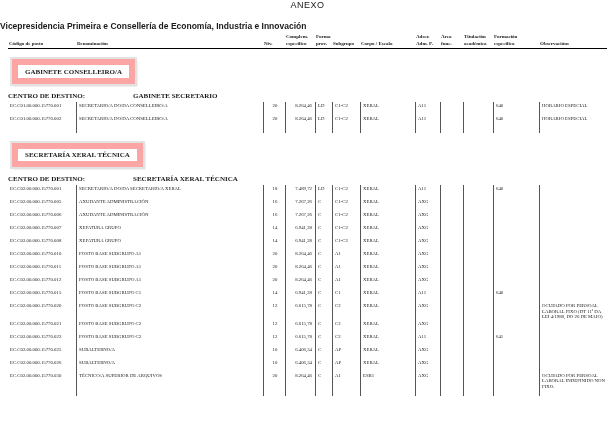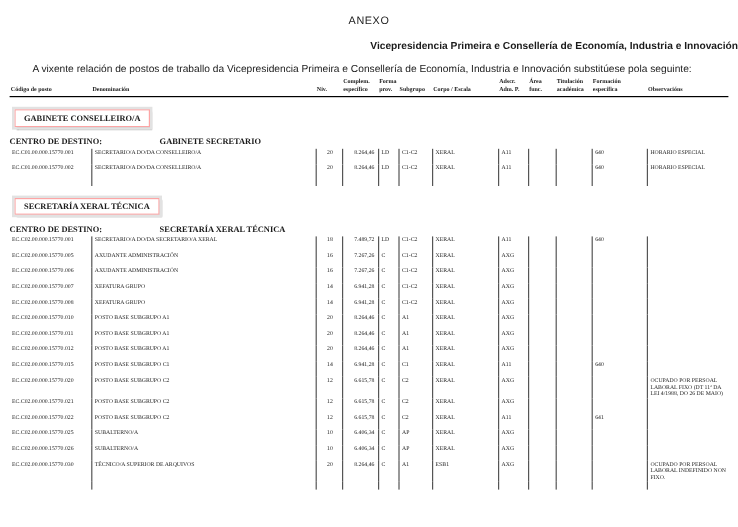--- a/index.html
+++ b/index.html
@@ -1,37 +1,37 @@
 <!DOCTYPE html>
 <html><head>
 <meta charset="utf-8">
 <style>
   html,body{margin:0;padding:0;background:#fff;}
   body{width:615px;height:439px;overflow:hidden;color:#1a1a1a;
        font-family:"Liberation Sans",sans-serif;}
-  .top{padding-top:12px;}
+  .top{}
   .anexo{text-align:center;font-size:9px;letter-spacing:.5px;}
-  .doc-title{text-align:right;font-size:8.5px;font-weight:bold;margin-top:11px;}
+  .doc-title{text-align:left;font-size:8.5px;font-weight:bold;margin-top:11px;}
   .intro{margin:9px 9px 0 9px;font-size:8.5px;line-height:11px;text-align:justify;
          text-indent:18px;}
   .subtitle{text-align:center;font-size:8.5px;font-weight:bold;margin-top:8px;}
 
   .sheet{margin:0 8px;font-family:"Liberation Serif",serif;}
 
   .tgrid{display:grid;
          grid-template-columns:68px 187px 22px 30px 17px 28px 55px 25px 23px 30px 46px 1fr;}
 
   .thead{margin-top:3px;border-bottom:1.4px solid #000;padding-bottom:1px;
          align-items:end;}
   .thead .hc{font-size:5px;font-weight:bold;line-height:6.5px;white-space:nowrap;
              padding:0 1px;}
   .thead .hc span{display:block;}
 
   .section-box{display:inline-block;margin:10px 0 0 4px;padding:2.5px 7px 2px 7px;
-               font-size:7px;font-weight:bold;border:1px solid #fca5a5;
+               font-size:7px;font-weight:bold;border:6px solid #fca5a5;
                outline:2px solid #e2e2e2;outline-offset:0px;
                box-shadow:2px 2px 1px #9a9a9a;background:#fff;}
   .centro{margin-top:8px;font-size:7px;font-weight:bold;display:flex;}
   .centro .cv{margin-left:48px;}
 
   .rows{margin-top:2px;}
   .trow>div{font-size:4.8px;line-height:5.8px;padding:1px 2px 0 2px;min-height:12px;
             overflow:hidden;}
   .trow>div+div{border-left:0.7px solid #555;}
   .trow .c-niv{text-align:center;padding-right:1px;}
@@ -39,21 +39,20 @@
   .trow .c-obs{line-height:5.5px;}
   .spacer-row>div{min-height:5px;padding:0 2px;}
   .s2 .spacer-row>div{min-height:7px;}
 </style>
 </head>
 <body>
 
 <div class="top">
   <div class="anexo">ANEXO</div>
   <div class="doc-title">Vicepresidencia Primeira e Consellería de Economía, Industria e Innovación</div>
-  <div class="intro">A vixente relación de postos de traballo da Vicepresidencia Primeira e Consellería de Economía, Industria e Innovación substitúese pola seguinte:</div>
 </div>
 
 <div class="sheet">
 
   <div class="tgrid thead">
 
   <div class="hc">
       <span></span>
       <span>Código de posto</span>
     </div>

